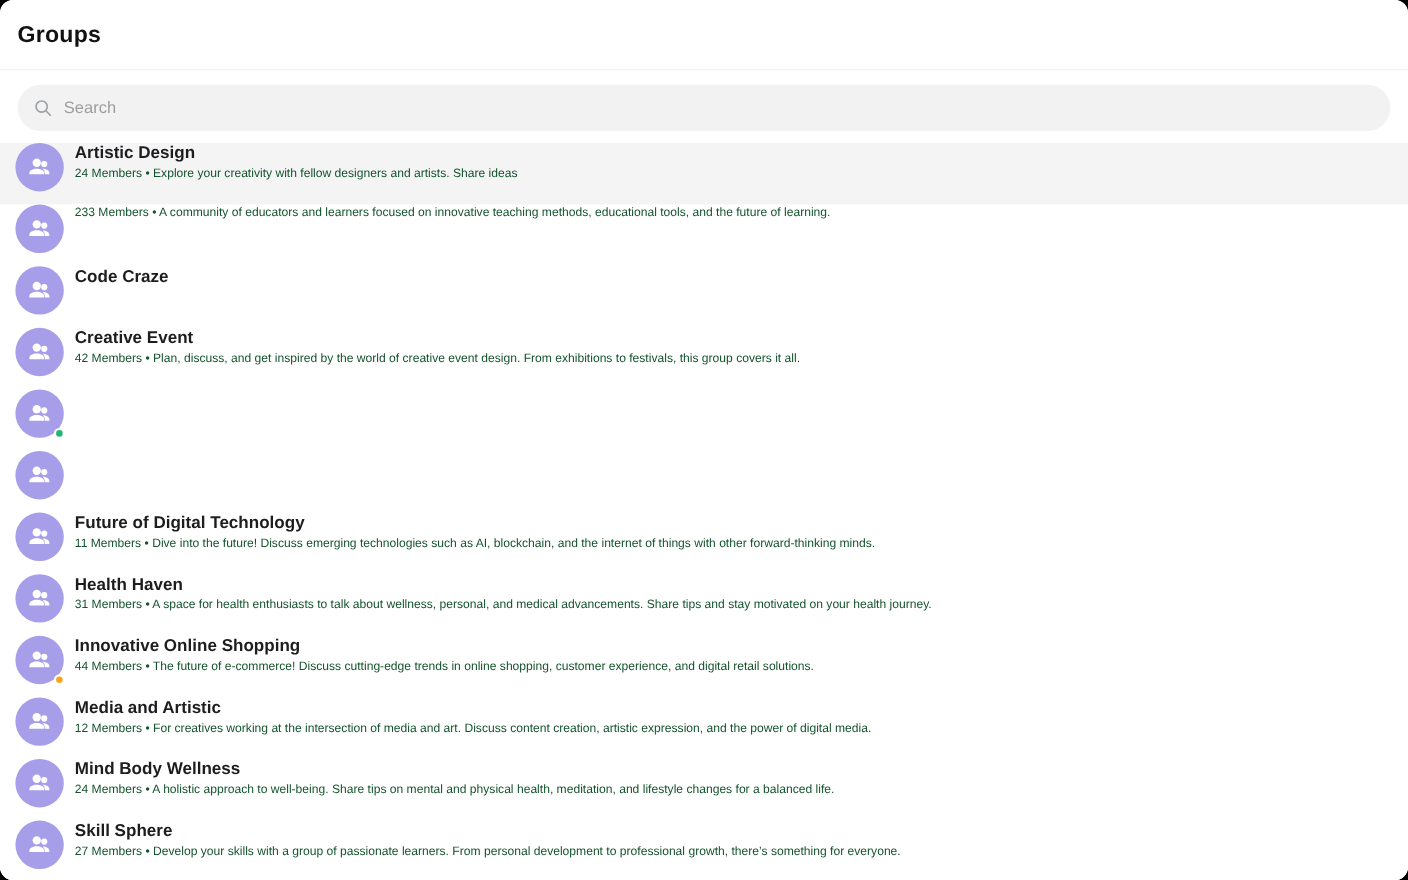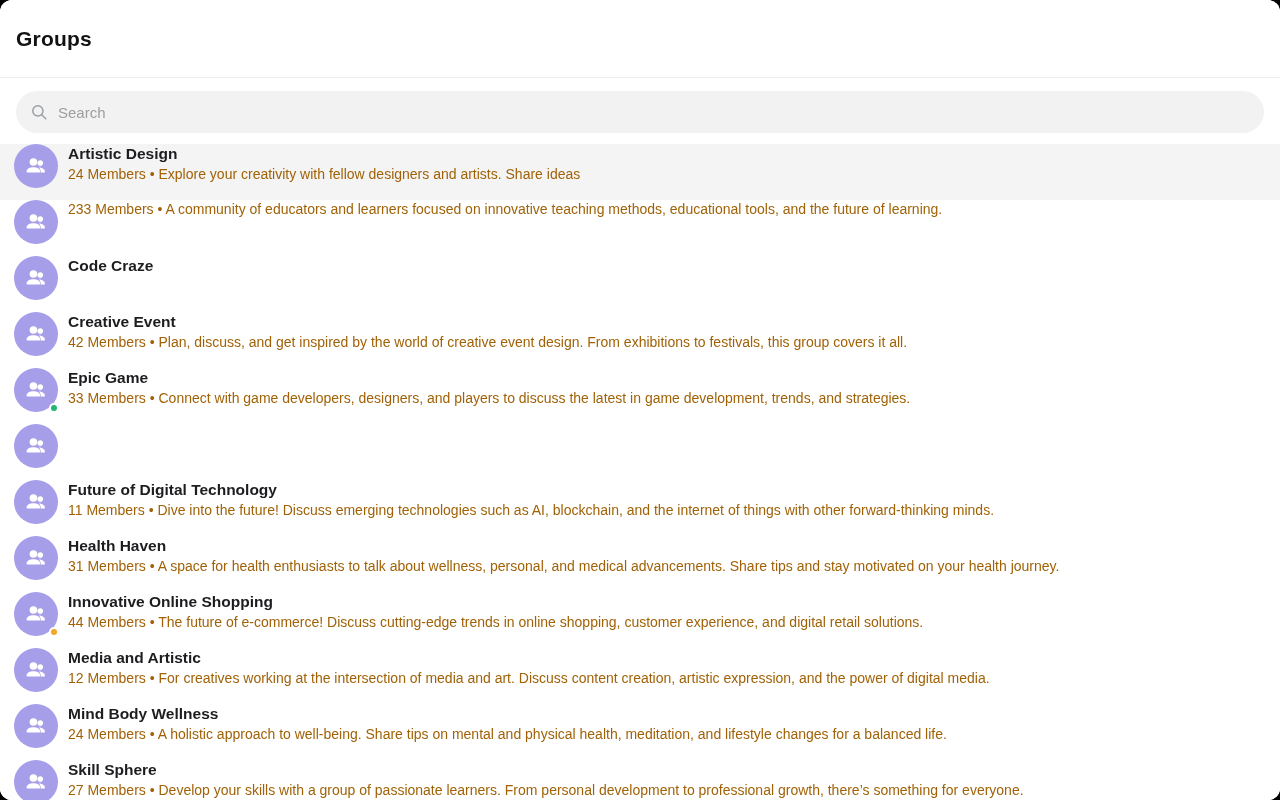--- a/index.html
+++ b/index.html
@@ -17,21 +17,21 @@
     overflow:hidden;
   }
   .window{
     position:absolute;inset:0;
     background:#fff;
     border-radius:12px;
     overflow:hidden;
   }
   
   .header{
-    height:78px;
+    height:64px;
     display:flex;align-items:center;
     padding:0 16px;
     border-bottom:1px solid #ededed;
     background:#fff;
   }
   .header-title{
     font-size:21px;font-weight:700;color:#121212;
     letter-spacing:.2px;margin:0;
   }
   
@@ -88,21 +88,21 @@
   .texts{
     display:flex;flex-direction:column;justify-content:center;
     min-width:0;
   }
   .group-name{
     font-size:15.5px;font-weight:700;color:#1d1d20;
     line-height:1.25;margin-bottom:2px;
     white-space:nowrap;
   }
   .group-subtitle{
-    font-size:14px;color:#a16207;
+    font-size:11px;color:#14532d;
     line-height:1.3;
     white-space:nowrap;overflow:hidden;text-overflow:ellipsis;
   }
 </style>
 </head>
 <body>
 
 <div class="window">
 
   <div class="header">
@@ -195,28 +195,20 @@
       <div class="row">
     <div class="avatar">
       <svg width="26" height="26" viewBox="0 0 24 24">
         <circle cx="15.9" cy="9.3" r="2.6" fill="#fff"></circle>
         <path d="M14.6 13.4c2.9.1 5.6 1.5 5.6 3.6V18h-3.9v-1c0-1.4-.6-2.6-1.7-3.6z" fill="#fff"></path>
         <circle cx="9.6" cy="8.3" r="3.5" fill="#fff"></circle>
         <path d="M3.4 18v-1.1c0-2.3 3-3.7 6.2-3.7s6.2 1.4 6.2 3.7V18z" fill="#fff"></path>
       </svg>
       <span class="status-dot online"></span>
     </div>
-    <div class="texts">
-      <div class="group-name">Epic Game</div>
-      <div class="group-subtitle">
-        <span>33 Members</span>
-        <span>•</span>
-        <span>Connect with game developers, designers, and players to discuss the latest in game development, trends, and strategies.</span>
-      </div>
-    </div>
   </div>
       <div class="row">
     <div class="avatar">
       <svg width="26" height="26" viewBox="0 0 24 24">
         <circle cx="15.9" cy="9.3" r="2.6" fill="#fff"></circle>
         <path d="M14.6 13.4c2.9.1 5.6 1.5 5.6 3.6V18h-3.9v-1c0-1.4-.6-2.6-1.7-3.6z" fill="#fff"></path>
         <circle cx="9.6" cy="8.3" r="3.5" fill="#fff"></circle>
         <path d="M3.4 18v-1.1c0-2.3 3-3.7 6.2-3.7s6.2 1.4 6.2 3.7V18z" fill="#fff"></path>
       </svg>
 

